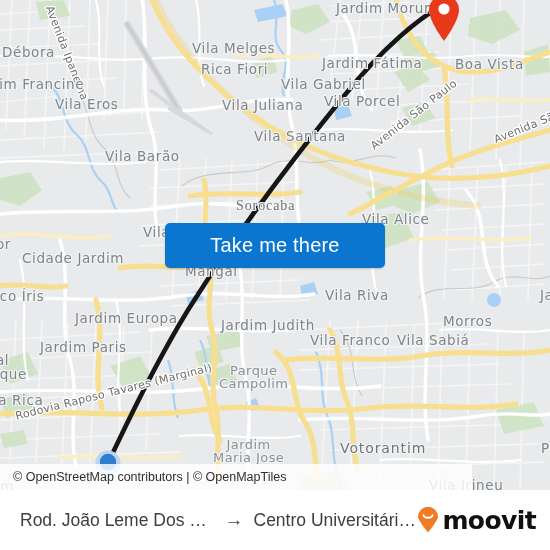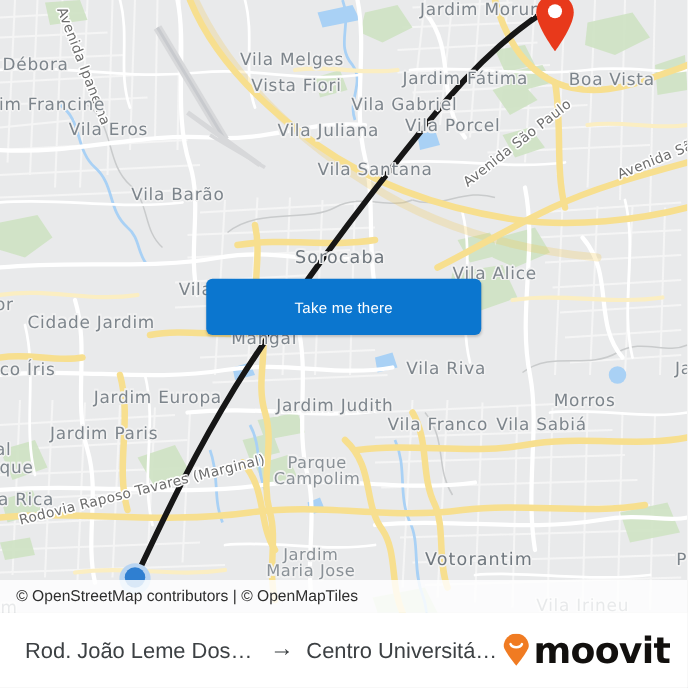--- a/index.html
+++ b/index.html
@@ -39,28 +39,28 @@
 
   
   #dest-pin{position:absolute;left:427px;top:-6px;width:34px;height:48px;}
   #origin-dot{position:absolute;left:95px;top:450px;width:26px;height:26px;}
 
   
   #cta{
     position:absolute;left:165px;top:223px;width:220px;height:45px;
     background:#0b76cf;border-radius:5px;border:none;
     color:#ffffff;font-family:"Liberation Sans",sans-serif;
-    font-size:12px;letter-spacing:.2px;
+    font-size:20px;letter-spacing:.2px;
     display:flex;align-items:center;justify-content:center;
     cursor:pointer;box-shadow:0 1px 2px rgba(0,0,0,.18);
   }
 
   
   #attrib{
-    position:absolute;left:0;top:464px;width:550px;height:26px;
+    position:absolute;left:0;top:464px;width:472px;height:26px;
     background:rgba(255,255,255,.82);
     display:flex;align-items:center;
     font-family:"Liberation Sans",sans-serif;
     font-size:12.5px;color:#2e2e2e;
     padding-left:13px;box-sizing:border-box;
   }
 
   
   #footer{
     position:absolute;left:0;top:490px;width:550px;height:60px;
@@ -70,21 +70,21 @@
   #route-summary{
     flex:1;display:flex;align-items:center;gap:10px;
     font-family:"Liberation Sans",sans-serif;
     font-size:17.5px;color:#3c4043;white-space:nowrap;overflow:hidden;
   }
   #route-summary .stop{overflow:hidden;text-overflow:ellipsis;}
   #arrow{font-size:19px;color:#3c4043;flex:0 0 auto;}
   #brand{display:flex;align-items:center;gap:3px;flex:0 0 auto;}
   #brand-word{
     font-family:"DejaVu Sans",sans-serif;
-    font-size:29px;font-weight:bold;color:#12100e;letter-spacing:-.6px;
+    font-size:25px;font-weight:bold;color:#12100e;letter-spacing:-.6px;
   }
 </style>
 </head>
 <body>
 
 <div id="app">
 
   <div id="map">
 
     <svg id="mapsvg" width="550" height="490" viewBox="0 0 550 490">
@@ -252,33 +252,33 @@
         <path d="M108 463 C124 430 150 372 188 310 C232 240 292 160 344 96 C384 46 420 18 441 6" stroke="#161616" stroke-width="4.6" fill="none" stroke-linecap="round"></path>
       </g>
     </svg>
 
     <div id="labels">
         <div class="lbl big" style="left: 2px; top: 44px;">Débora</div>
         <div class="lbl road" style="left: 55px; top: 4px; transform: rotate(69deg); transform-origin: left top;">Avenida Ipanema</div>
         <div class="lbl big" style="left: 192px; top: 40px;">Vila Melges</div>
         <div class="lbl big" style="left: 336px; top: 0px;">Jardim Morumbi</div>
         <div class="lbl big" style="left: -10px; top: 76px;">dim Francine</div>
-        <div class="lbl big" style="left: 201px; top: 61px;">Vista Fiori</div>
+        <div class="lbl big" style="left: 201px; top: 61px;">Rica Fiori</div>
         <div class="lbl big" style="left: 281px; top: 76px;">Vila Gabriel</div>
         <div class="lbl big" style="left: 455px; top: 46px; margin-top: 10px;">Boa Vista</div>
         <div class="lbl big" style="left: 55px; top: 96px;">Vila Eros</div>
         <div class="lbl big" style="left: 222px; top: 97px;">Vila Juliana</div>
         <div class="lbl big" style="left: 322px; top: 55px;">Jardim Fátima</div>
         <div class="lbl big" style="left: 324px; top: 93px;">Vila Porcel</div>
         <div class="lbl big" style="left: 254px; top: 128px;">Vila Santana</div>
         <div class="lbl big" style="left: 105px; top: 148px;">Vila Barão</div>
         <div class="lbl road" style="left: 368px; top: 142px; transform: rotate(-38deg); transform-origin: left top;">Avenida São Paulo</div>
         <div class="lbl road" style="left: 492px; top: 134px; transform: rotate(-22deg); transform-origin: left top;">Avenida Sã</div>
         <div class="lbl big" style="left: 143px; top: 224px;">Vila</div>
-        <div class="lbl city" style="left: 236px; top: 198px;">Sorocaba</div>
+        <div class="lbl city" style="left: 236px; top: 198px; font-family: Liberation Serif, serif;">Sorocaba</div>
         <div class="lbl big" style="left: 362px; top: 211px;">Vila Alice</div>
         <div class="lbl big" style="left: -4px; top: 236px;">or</div>
         <div class="lbl big" style="left: 22px; top: 250px;">Cidade Jardim</div>
         <div class="lbl big" style="left: 185px; top: 263px;">Mangal</div>
         <div class="lbl big" style="left: -6px; top: 288px;">rco Íris</div>
         <div class="lbl big" style="left: 325px; top: 287px;">Vila Riva</div>
         <div class="lbl big" style="left: 443px; top: 313px;">Morros</div>
         <div class="lbl big" style="left: 75px; top: 310px;">Jardim Europa</div>
         <div class="lbl big" style="left: 221px; top: 317px;">Jardim Judith</div>
         <div class="lbl big" style="left: 310px; top: 332px;">Vila Franco</div>

